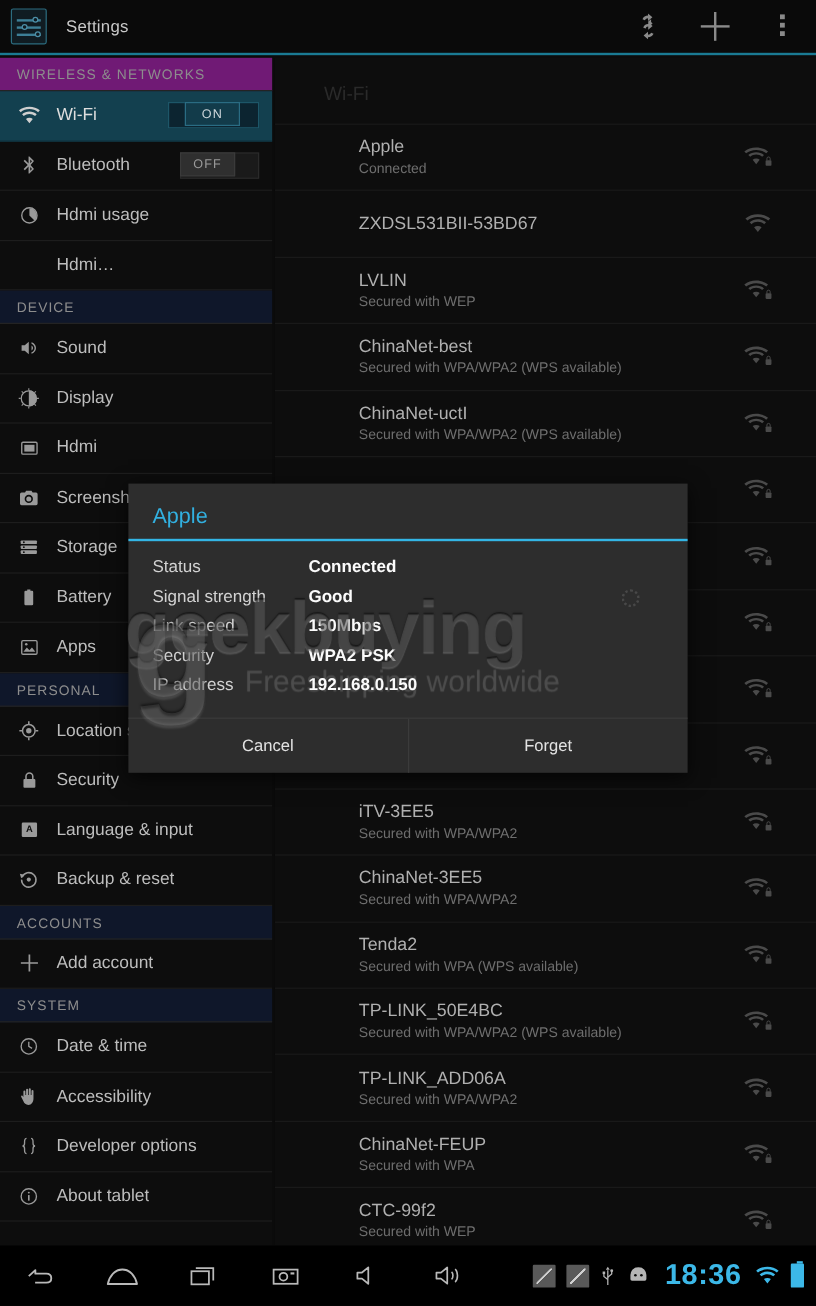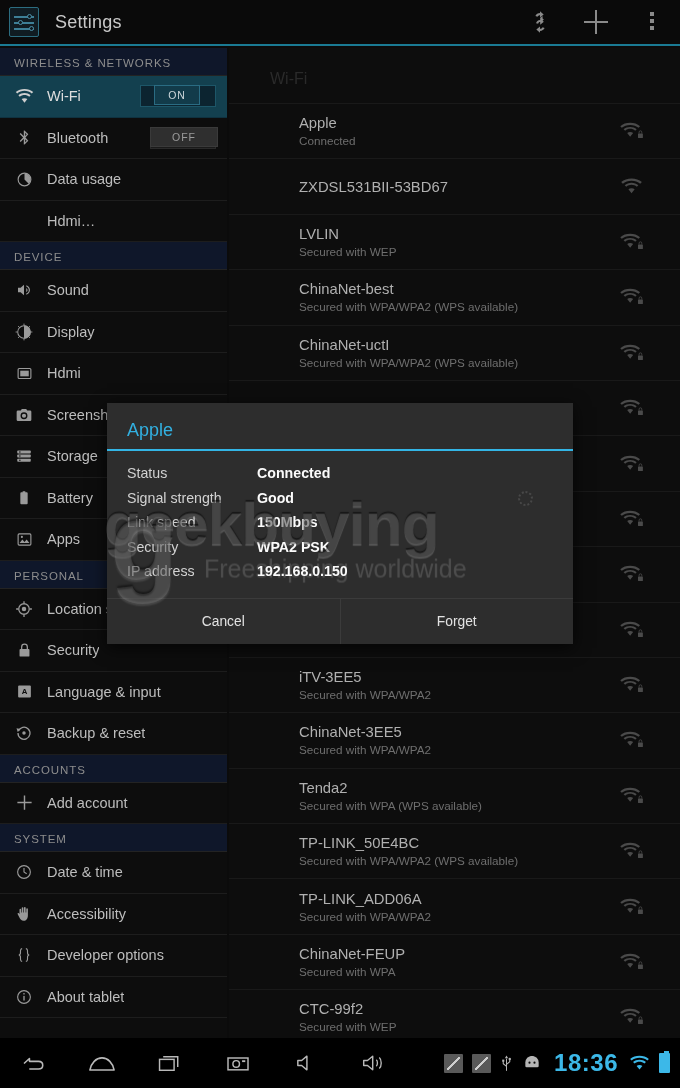--- a/index.html
+++ b/index.html
@@ -26,21 +26,21 @@
   #ab-icon .sl{ position:absolute; left:4px; right:4px; height:1.5px; background:#3d7f96; }
   #ab-icon .sl:nth-child(1){ top:8px; }
   #ab-icon .sl:nth-child(2){ top:14px; }
   #ab-icon .sl:nth-child(3){ top:20px; }
   #ab-icon .kn{ position:absolute; width:5px; height:5px; border-radius:50%; background:#0f1a20; border:1.5px solid #4d90a8; }
   #ab-icon .kn.k1{ top:5.5px; left:17px; }
   #ab-icon .kn.k2{ top:11.5px; left:8px; }
   #ab-icon .kn.k3{ top:17.5px; left:19px; }
 
   #ab-title{
-    margin-left:16px; color:#c9c9c9; font-size:18px; letter-spacing:.2px; font-weight:400;
+    margin-left:16px; color:#c9c9c9; font-size:14px; letter-spacing:.2px; font-weight:400;
   }
   #ab-actions{ margin-left:auto; display:flex; align-items:center; height:46px; }
   .ab-btn{
     width:56px; height:46px; display:flex; align-items:center; justify-content:center;
     color:#8f8f8f;
   }
   .refresh-glyph{ position:relative; width:22px; height:22px; }
   .refresh-glyph svg{ display:block; }
   .plus-glyph{ position:relative; width:24px; height:24px; }
   .plus-glyph:before, .plus-glyph:after{
@@ -53,21 +53,21 @@
 
   
   #sidebar{
     position:absolute; left:0; top:48px; width:227px; bottom:50px;
     background:#0d0d0d; overflow:hidden;
   }
   .section-hdr{
     color:#8d8d8d; font-size:11.5px; letter-spacing:.9px;
     padding:0 0 0 14px; height:28px; line-height:30px; text-transform:uppercase;
     border-bottom:1px solid #232323;
-    background:#0f172a;
+    background:#701a75;
   }
   .section-hdr.plain{ background:#0f172a; border-bottom:1px solid #232323; border-top:none; }
   .srow{
     position:relative; height:41.5px; display:flex; align-items:center;
     border-bottom:1px solid #1d1d1d; padding-left:13px;
     color:#bdbdbd; font-size:14.5px;
   }
   .srow .ico{
     width:22px; height:22px; margin-right:12px; flex:none;
     display:flex; align-items:center; justify-content:center; color:#9a9a9a;
@@ -85,21 +85,21 @@
   .toggle .track{ position:absolute; inset:0; background:#0c2430; border:1px solid #1d5668; }
   .toggle.off .track{ background:#1a1a1a; border:1px solid #2a2a2a; }
   .toggle .thumb{
     position:absolute; top:0; width:46px; height:20px;
     display:flex; align-items:center; justify-content:center;
     font-size:10.5px; letter-spacing:1px; color:#cdd6da;
     border:1px solid #2a708a; background:#123b4a;
   }
   .toggle.on .thumb{ right:16px; border-color:#2a6c83; }
   .toggle.off{ width:66px; }
-  .toggle.off .thumb{ left:0; width:68px; background:#2f2f2f; border:1px solid #3a3a3a; color:#9b9b9b; }
+  .toggle.off .thumb{ left:0; width:46px; background:#2f2f2f; border:1px solid #3a3a3a; color:#9b9b9b; }
 
   
   #content{
     position:absolute; left:229px; top:48px; right:0; bottom:50px;
     background:#0d0d0d; overflow:hidden;
   }
   #wifi-head{
     height:55px; line-height:62px; padding-left:41px;
     color:#2a2a2a; font-size:16px;
   }
@@ -253,21 +253,21 @@
       </span>
     </div>
 
     <div class="srow">
       <span class="ico">
         <svg viewBox="0 0 24 24" width="17" height="17">
             <circle cx="12" cy="12" r="9" fill="none" stroke="currentColor" stroke-width="1.6"></circle>
             <path fill="currentColor" d="M12 3.5a8.5 8.5 0 0 1 6 14.5L12 12V3.5z"></path>
           </svg>
       </span>
-      <span class="lbl">Data usage</span>
+      <span class="lbl">Hdmi usage</span>
     </div>
 
     <div class="srow noicon">
       <span class="lbl">Hdmi…</span>
     </div>
 
     <div class="section-hdr plain">DEVICE</div>
 
     <div class="srow">
       <span class="ico">

